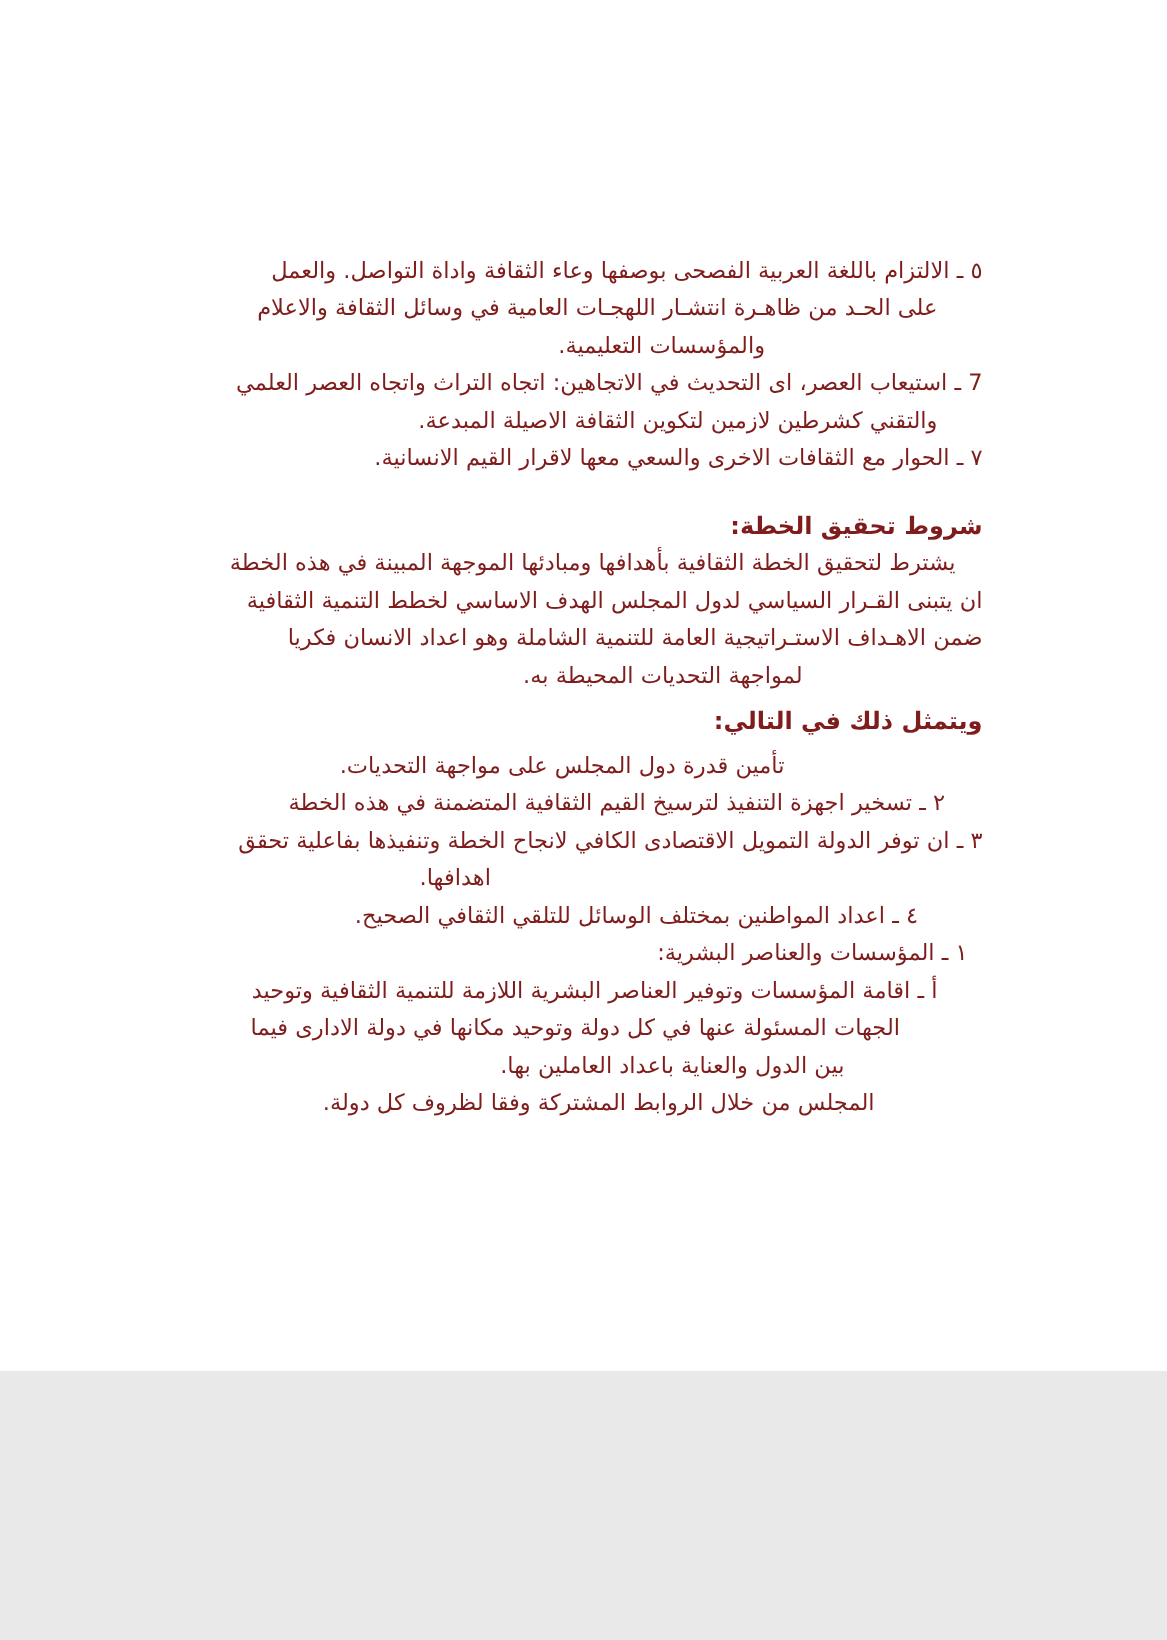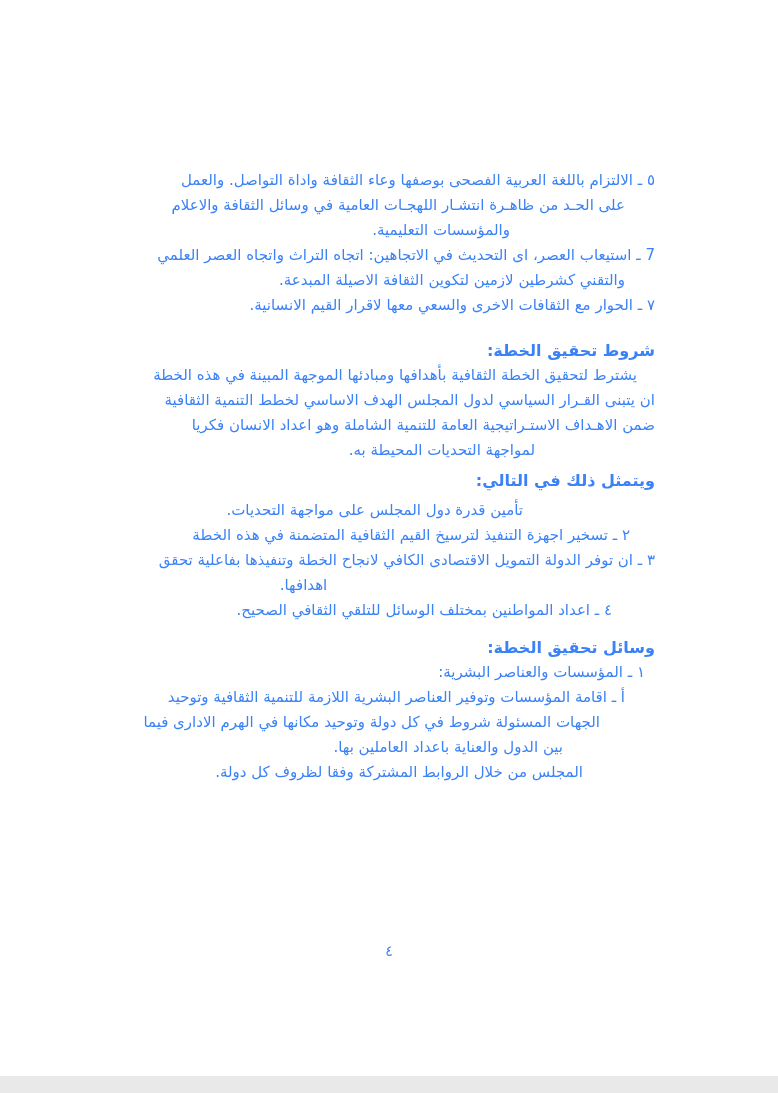--- a/index.html
+++ b/index.html
@@ -3,26 +3,26 @@
 <meta charset="utf-8">
 <style>
   html, body {
     margin: 0;
     padding: 0;
     background: #e9e9e9;
   }
   .page {
     position: relative;
     width: 778px;
-    height: 1076px;
+    height: 914px;
     margin: 0 auto;
     background: #ffffff;
     overflow: hidden;
     font-family: "DejaVu Sans", sans-serif;
-    color: #3b82f6;
+    color: #7f1d1d;
   }
   .text-block {
     position: absolute;
     top: 168px;
     right: 123px;
     width: 535px;
     direction: rtl;
     text-align: right;
     font-size: 15px;
     line-height: 25px;
@@ -92,24 +92,23 @@
     <div>
       <div class="heading mt-5 mb-5">ويتمثل ذلك في التالي:</div>
       <div class="line ind-132">تأمين قدرة دول المجلس على مواجهة التحديات.</div>
       <div class="line ind-25">٢ ـ تسخير اجهزة التنفيذ لترسيخ القيم الثقافية المتضمنة في هذه الخطة</div>
       <div class="line">٣ ـ ان توفر الدولة التمويل الاقتصادى الكافي لانجاح الخطة وتنفيذها بفاعلية تحقق</div>
       <div class="line ind-168">اهدافها.</div>
       <div class="line ind-43">٤ ـ اعداد المواطنين بمختلف الوسائل للتلقي الثقافي الصحيح.</div>
     </div>
 
     <div>
-      <div class="heading mt-12">وسائل تحقيق الخطة:</div>
       <div class="line ind-10">١ ـ المؤسسات والعناصر البشرية:</div>
       <div class="line ind-30">أ ـ اقامة المؤسسات وتوفير العناصر البشرية اللازمة للتنمية الثقافية وتوحيد</div>
-      <div class="line ind-55">الجهات المسئولة شروط في كل دولة وتوحيد مكانها في الهرم الادارى فيما</div>
+      <div class="line ind-55">الجهات المسئولة عنها في كل دولة وتوحيد مكانها في دولة الادارى فيما</div>
       <div class="line ind-92">بين الدول والعناية باعداد العاملين بها.</div>
       <div class="line ind-72">المجلس من خلال الروابط المشتركة وفقا لظروف كل دولة.</div>
     </div>
 
   </div>
 
   <div class="page-number">٤</div>
 
 </div>
 

